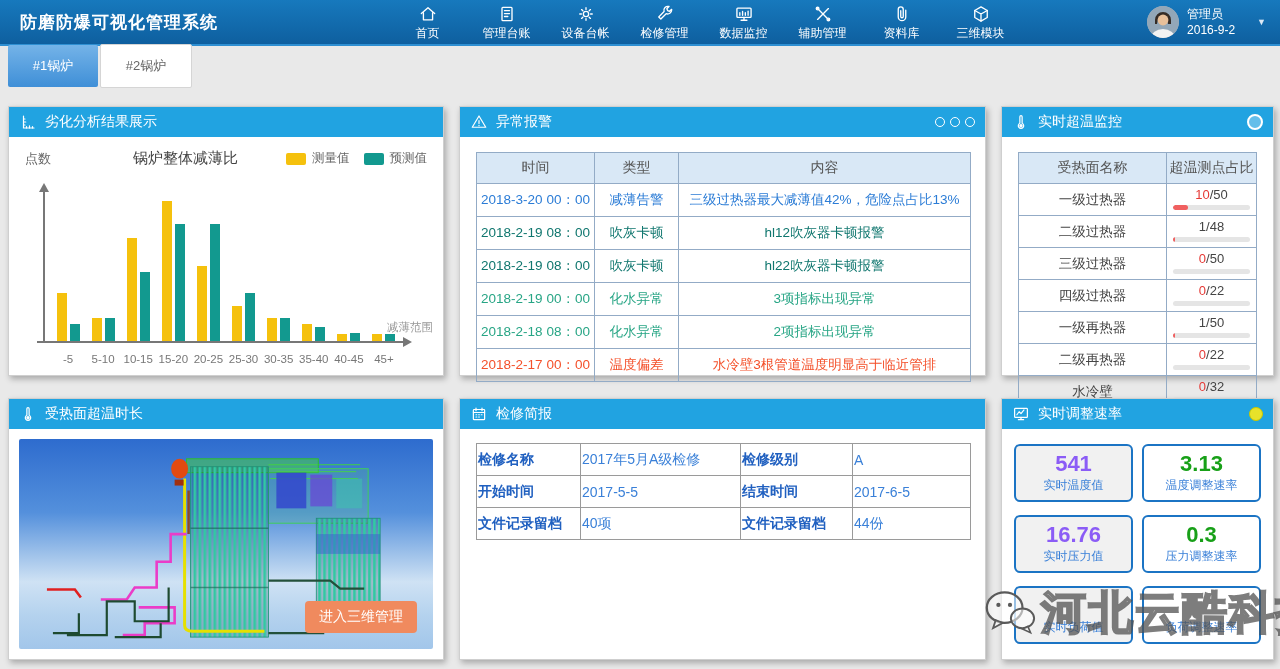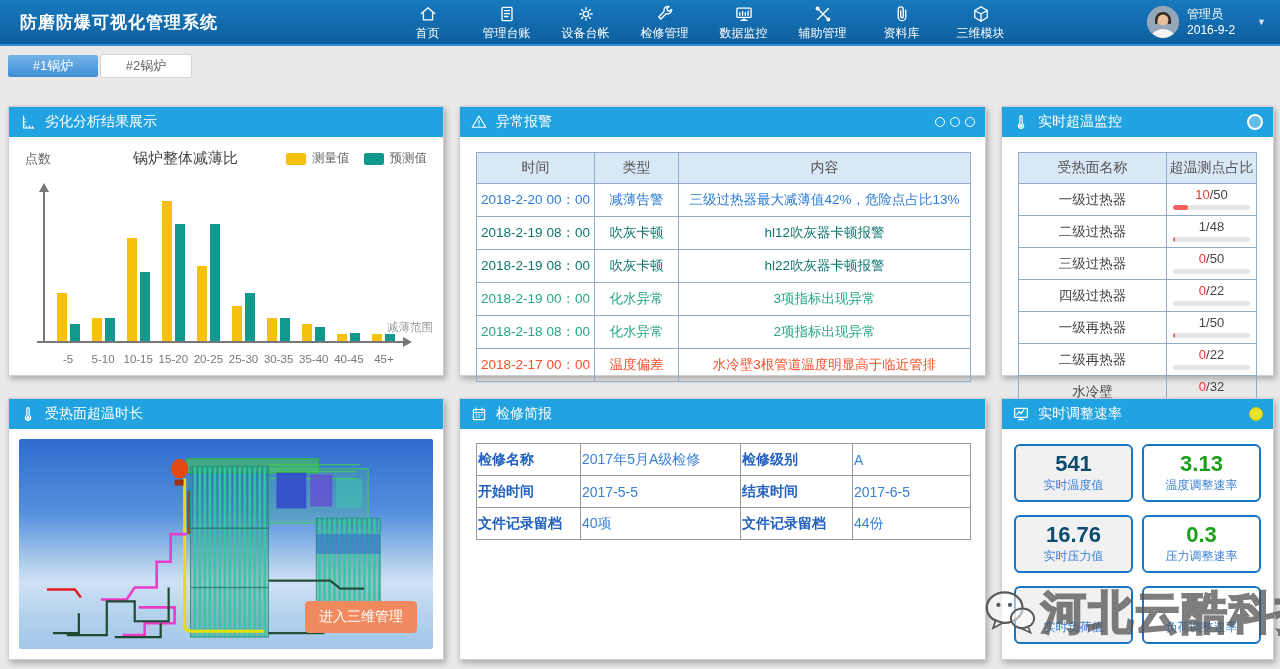--- a/index.html
+++ b/index.html
@@ -13,21 +13,21 @@
   .nav-item{width:79px;display:flex;flex-direction:column;align-items:center;justify-content:center;
             color:#fff;cursor:pointer;padding-top:2px;}
   .nav-ic svg{width:20px;height:20px;display:block;}
   .nav-lb{font-size:12px;margin-top:1px;white-space:nowrap;}
   .user{margin-left:auto;display:flex;align-items:center;gap:8px;color:#fff;padding-right:8px;}
   .avatar{width:32px;height:32px;border-radius:50%;overflow:hidden;background:#9fb3c4;}
   .user-txt{font-size:12px;line-height:1.35;}
   .caret{font-size:9px;color:#dce9f5;margin-left:14px;margin-right:6px;}
   
   .tabbar{height:40px;display:flex;align-items:center;padding-left:8px;gap:2px;background:#e9e9e9;}
-  .tab{width:90px;height:22px;display:flex;align-items:center;justify-content:center;font-size:13px;
+  .tab{width:90px;height:42px;display:flex;align-items:center;justify-content:center;font-size:13px;
        cursor:pointer;border-radius:2px;text-align:center;}
   .tab.active{background:linear-gradient(180deg,#74b3e8,#3f8fd7);color:#fff;}
   .tab:not(.active){background:#fff;color:#666;border:1px solid #d5d5d5;}
   
   .main{display:grid;grid-template-columns:436px 527px 273px;grid-template-rows:270px 262px;
         gap:22px 15px;padding:20px 15px 0 8px;}
   .panel{background:#fff;border:1px solid #cfcfcf;box-shadow:2px 3px 6px rgba(0,0,0,0.28);
          position:relative;display:flex;flex-direction:column;}
   .panel-h{height:30px;flex:0 0 30px;background:#21a3e1;color:#fff;display:flex;align-items:center;
            gap:8px;padding:0 10px;font-size:14px;}
@@ -82,21 +82,21 @@
   .mt-btns{display:flex;justify-content:space-between;margin:20px 22px 0 22px;}
   .big-btn{width:226px;height:44px;border:2px solid #1b6fc0;border-radius:4px;background:#fff;
            display:flex;align-items:center;justify-content:center;font-size:19px;font-weight:bold;
            color:#1b78d8;cursor:pointer;}
   .big-btn .orange{color:#f9a21b;}
   
   .cards{display:grid;grid-template-columns:1fr 1fr;gap:13px 9px;margin:15px 12px;}
   .card{height:54px;border:2px solid #1b74c4;border-radius:6px;display:flex;flex-direction:column;
         align-items:center;justify-content:center;background:#fff;cursor:default;}
   .card.gray{background:#f1f1f1;}
-  .card .val{font-size:22px;font-weight:bold;color:#0c4a6e;line-height:1.1;min-height:24px;}
+  .card .val{font-size:22px;font-weight:bold;color:#8b5cf6;line-height:1.1;min-height:24px;}
   .card.green .val{color:#18a018;}
   .card .lbl{font-size:12px;color:#3a80d8;margin-top:1px;}
   
   .wmark{position:absolute;left:983px;top:583px;display:flex;align-items:center;gap:4px;z-index:60;
          pointer-events:none;}
   .wmark svg{width:54px;height:50px;}
   .wmark-t{font-size:45px;font-weight:bold;letter-spacing:2px;white-space:nowrap;
            color:rgba(255,255,255,0.12);-webkit-text-stroke:2px rgba(75,75,75,0.72);}
 </style>
 </head>
@@ -309,21 +309,21 @@
         </colgroup>
       <thead>
           <tr>
         <th>时间</th>
         <th>类型</th>
         <th>内容</th>
       </tr>
         </thead>
       <tbody>
           <tr class="c-blue">
-      <td>2018-2-20 00：00</td>
+      <td>2018-3-20 00：00</td>
       <td>减薄告警</td>
       <td>三级过热器最大减薄值42%，危险点占比13%</td>
           </tr>
           <tr class="c-dark">
       <td>2018-2-19 08：00</td>
       <td>吹灰卡顿</td>
       <td>hl12吹灰器卡顿报警</td>
           </tr>
           <tr class="c-dark">
       <td>2018-2-19 08：00</td>

